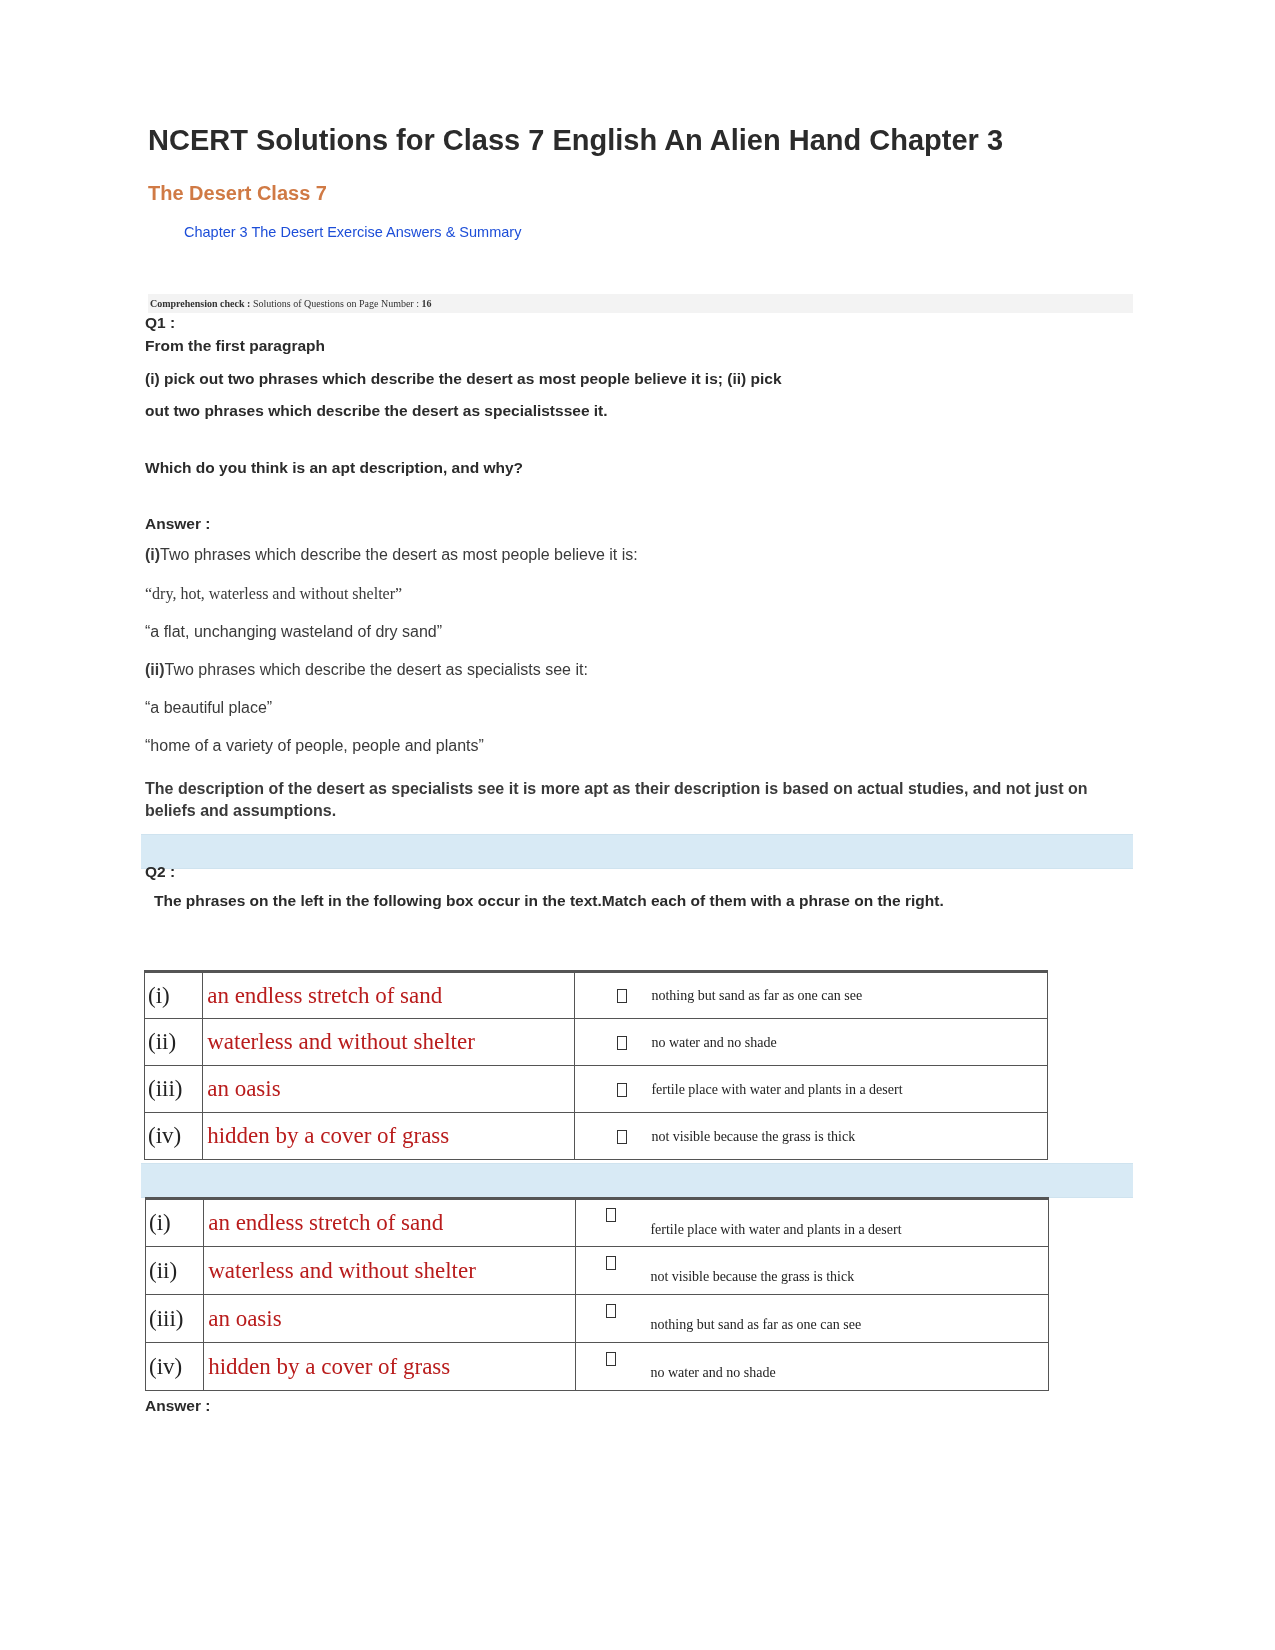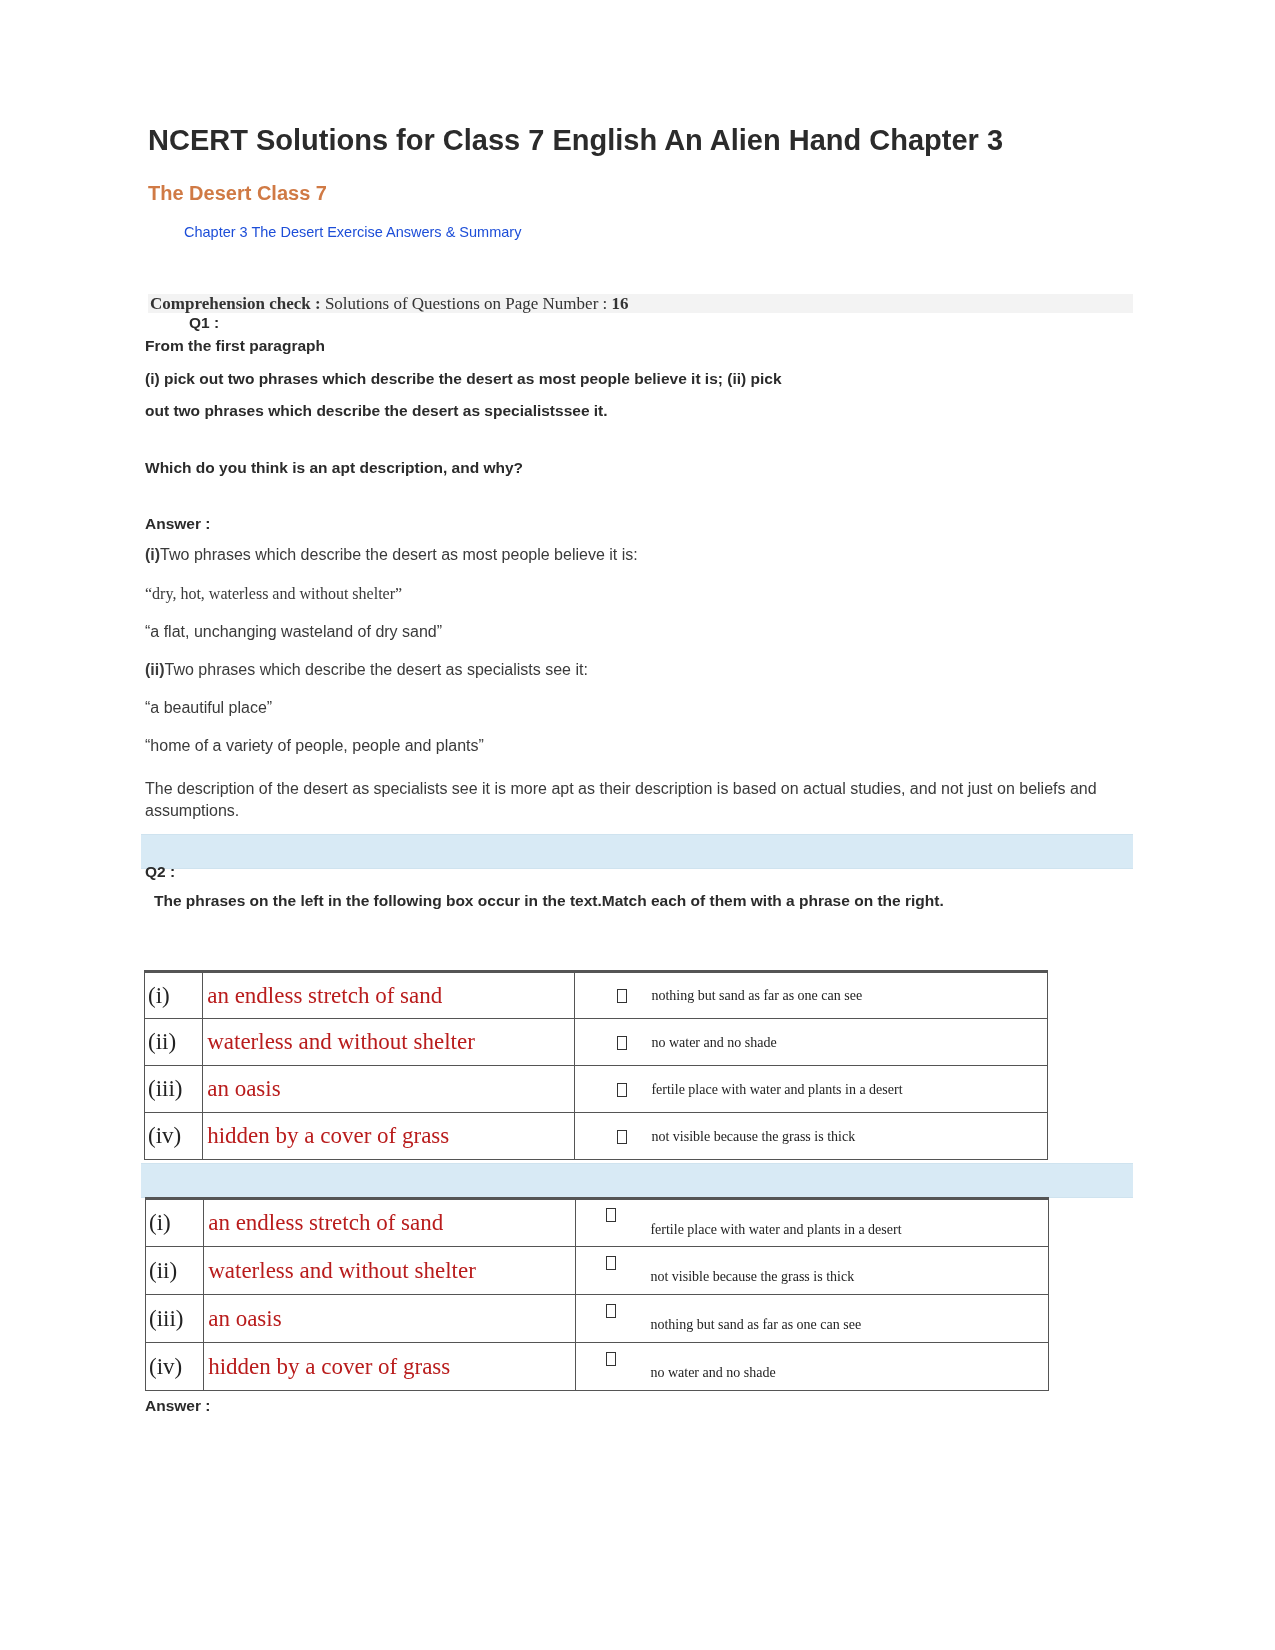--- a/index.html
+++ b/index.html
@@ -3,25 +3,25 @@
   <meta charset="utf-8">
   <style>
     html, body { margin: 0; padding: 0; background: #ffffff; }
     body { width: 1275px; height: 1650px; position: relative; overflow: hidden;
            font-family: "Liberation Sans", sans-serif; color: #333333; }
     .abs { position: absolute; }
     .title { left: 148px; top: 124px; font-size: 29px; font-weight: bold; color: #2b2b2b; white-space: nowrap; }
     .subtitle { left: 148px; top: 182px; font-size: 20px; font-weight: bold; color: #d07a45; }
     .sublink { left: 148px; top: 224px; font-size: 14.5px; color: #1d4ed8; margin-left: 36px; }
     .compbar { left: 148px; top: 294px; width: 985px; height: 19px; background: #f3f3f3;
-               font-family: "Liberation Serif", serif; font-size: 17px; color: #333; line-height: 19px; padding-left: 2px; box-sizing: border-box; white-space: nowrap; }
+               font-family: "Liberation Serif", serif; font-size: 10px; color: #333; line-height: 19px; padding-left: 2px; box-sizing: border-box; white-space: nowrap; }
     .compbar b { font-weight: bold; }
     .q { font-size: 15.5px; font-weight: bold; color: #2b2b2b; white-space: nowrap; }
     .p { font-size: 16px; color: #3a3a3a; white-space: nowrap; }
-    .para { left: 145px; top: 778px; width: 960px; font-size: 16px; line-height: 22px; color: #3a3a3a; }
+    .para { left: 145px; top: 778px; width: 960px; font-size: 16px; line-height: 22px; color: #3a3a3a; font-weight: bold; }
     .band { background: #d8eaf5; border-top: 1px solid #cfe3ef; border-bottom: 1px solid #cfe3ef; }
     table.match { position: absolute; border-collapse: collapse; background: #fff; }
     table.match td { border: 1.5px solid #555; padding: 0; vertical-align: middle; }
     table.match tr:first-child td { border-top: 3px solid #555; }
     .num { width: 54px; font-family: "Liberation Serif", serif; font-size: 23px; color: #222; padding-left: 3px !important; }
     .phrase { width: 366px; font-family: "Liberation Serif", serif; font-size: 23px; color: #b91c1c; padding-left: 4px !important; white-space: nowrap; }
     .rcell { width: 470px; position: relative; }
     .box { display: inline-block; width: 8px; height: 12px; border: 1.5px solid #333; margin-left: 42px; vertical-align: middle; }
     .meaning { font-family: "Liberation Serif", serif; font-size: 14px; color: #222; margin-left: 24px; vertical-align: middle; white-space: nowrap; }
     table.t2 .box { margin-left: 30px; vertical-align: top; position: relative; top: -6px; }
@@ -29,21 +29,21 @@
   </style>
 </head>
 <body>
 
 <div class="abs title">NCERT Solutions for Class 7 English An Alien Hand Chapter 3</div>
 <div class="abs subtitle">The Desert Class 7</div>
 <div class="abs sublink">Chapter 3 The Desert Exercise Answers &amp; Summary</div>
 
 <div class="abs compbar"><b>Comprehension check :</b><span> Solutions of Questions on Page Number : </span><b>16</b></div>
 
-<div class="abs q" style="left:145px; top:314px;margin-left:44px;">Q1 :</div>
+<div class="abs q" style="left:145px; top:314px;">Q1 :</div>
 <div class="abs q" style="left:145px; top:337px;">From the first paragraph</div>
 <div class="abs q" style="left:145px; top:370px;">(i) pick out two phrases which describe the desert as most people believe it is; (ii) pick</div>
 <div class="abs q" style="left:145px; top:402px;">out two phrases which describe the desert as specialistssee it.</div>
 <div class="abs q" style="left:145px; top:459px;">Which do you think is an apt description, and why?</div>
 <div class="abs q" style="left:145px; top:515px;">Answer :</div>
 
 <div class="abs p" style="left:145px; top:546px;"><b>(i)</b><span>Two phrases which describe the desert as most people believe it is:</span></div>
 <div class="abs p" style="left:145px; top:585px;font-family:Liberation Serif, serif;">“dry, hot, waterless and without shelter”</div>
 <div class="abs p" style="left:145px; top:623px;">“a flat, unchanging wasteland of dry sand”</div>
 <div class="abs p" style="left:145px; top:661px;"><b>(ii)</b><span>Two phrases which describe the desert as specialists see it:</span></div>

